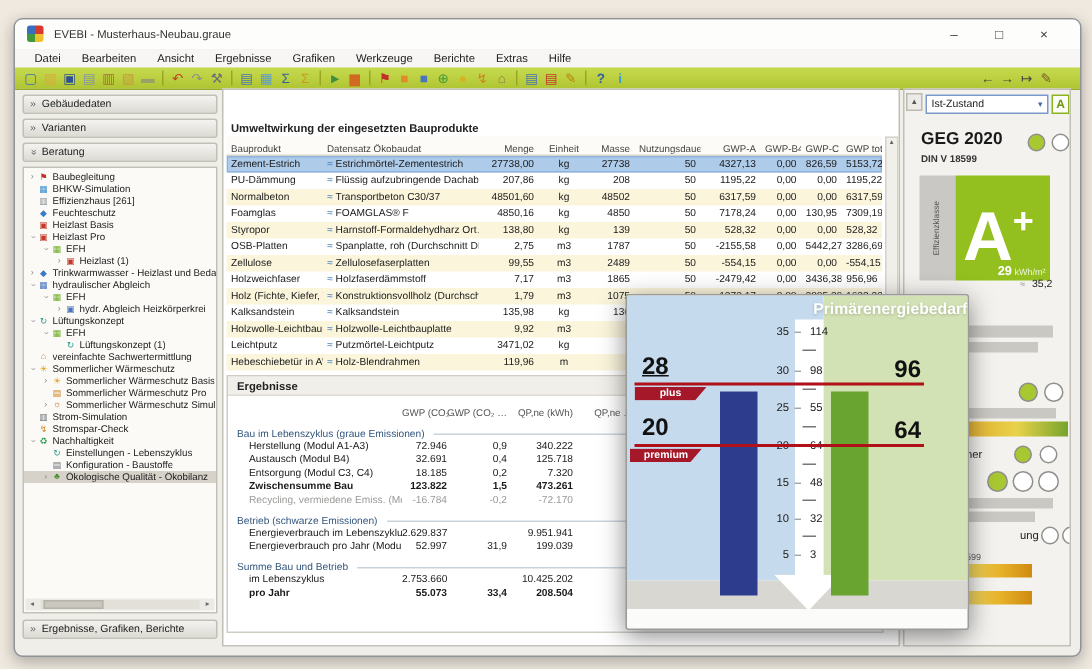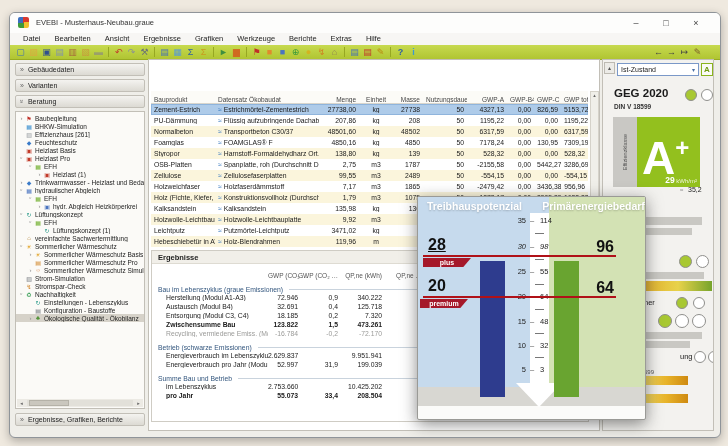--- a/index.html
+++ b/index.html
@@ -324,20 +324,21 @@
       </div>
       <div class="sb-bottom">
         <div class="acc">
           <span class="chev">»</span>
           <span>Ergebnisse, Grafiken, Berichte</span>
         </div>
       </div>
     </div>
 
     <div class="main">
+      <div class="msection">Umweltwirkung der eingesetzten Bauprodukte</div>
       <div class="table">
         <div class="thead" id="thead">
             <span class="tc a-l" style="width: 64px;">Bauprodukt</span>
             <span class="tc a-l" style="width: 104px;">Datensatz Ökobaudat</span>
             <span class="tc a-r" style="width: 40px;">Menge</span>
             <span class="tc a-c" style="width: 34px;">Einheit</span>
             <span class="tc a-r" style="width: 30px;">Masse</span>
             <span class="tc a-r" style="width: 44px;">Nutzungsdauer</span>
             <span class="tc a-r" style="width: 40px;">GWP-A</span>
             <span class="tc a-r" style="width: 27px;">GWP-B4</span>
@@ -635,29 +636,28 @@
       <div class="frag-bar grad-or" style="left:41px;top:316px;width:44px;height:9px;"></div>
       <div class="frag-bar grad-or" style="left:41px;top:334px;width:44px;height:9px;"></div>
     </div>
 
     <div class="popup">
       <div class="pp-blue"></div>
       <div class="pp-green"></div>
       <div class="pp-gray"></div>
       <div class="pp-strip"></div>
       <div class="pp-head"></div>
-      <div class="pp-title" style="left:0;width:113px;">Treibhauspotenzial</div>
       <div class="pp-title" style="left:124px;width:103px;">Primärenergiebedarf</div>
       <div id="pscale">
           <div class="srow" style="top: 19px;">
             <span class="sl">35</span>
             <span class="sd">–</span>
             <span class="sr">114</span>
           </div>
-          <div class="srow" style="top: 45px; font-style: italic;">
+          <div class="srow" style="top: 45px;">
             <span class="sl">30</span>
             <span class="sd">–</span>
             <span class="sr">98</span>
           </div>
           <div class="srow" style="top: 70px;">
             <span class="sl">25</span>
             <span class="sd">–</span>
             <span class="sr">55</span>
           </div>
           <div class="srow" style="top: 95px;">

